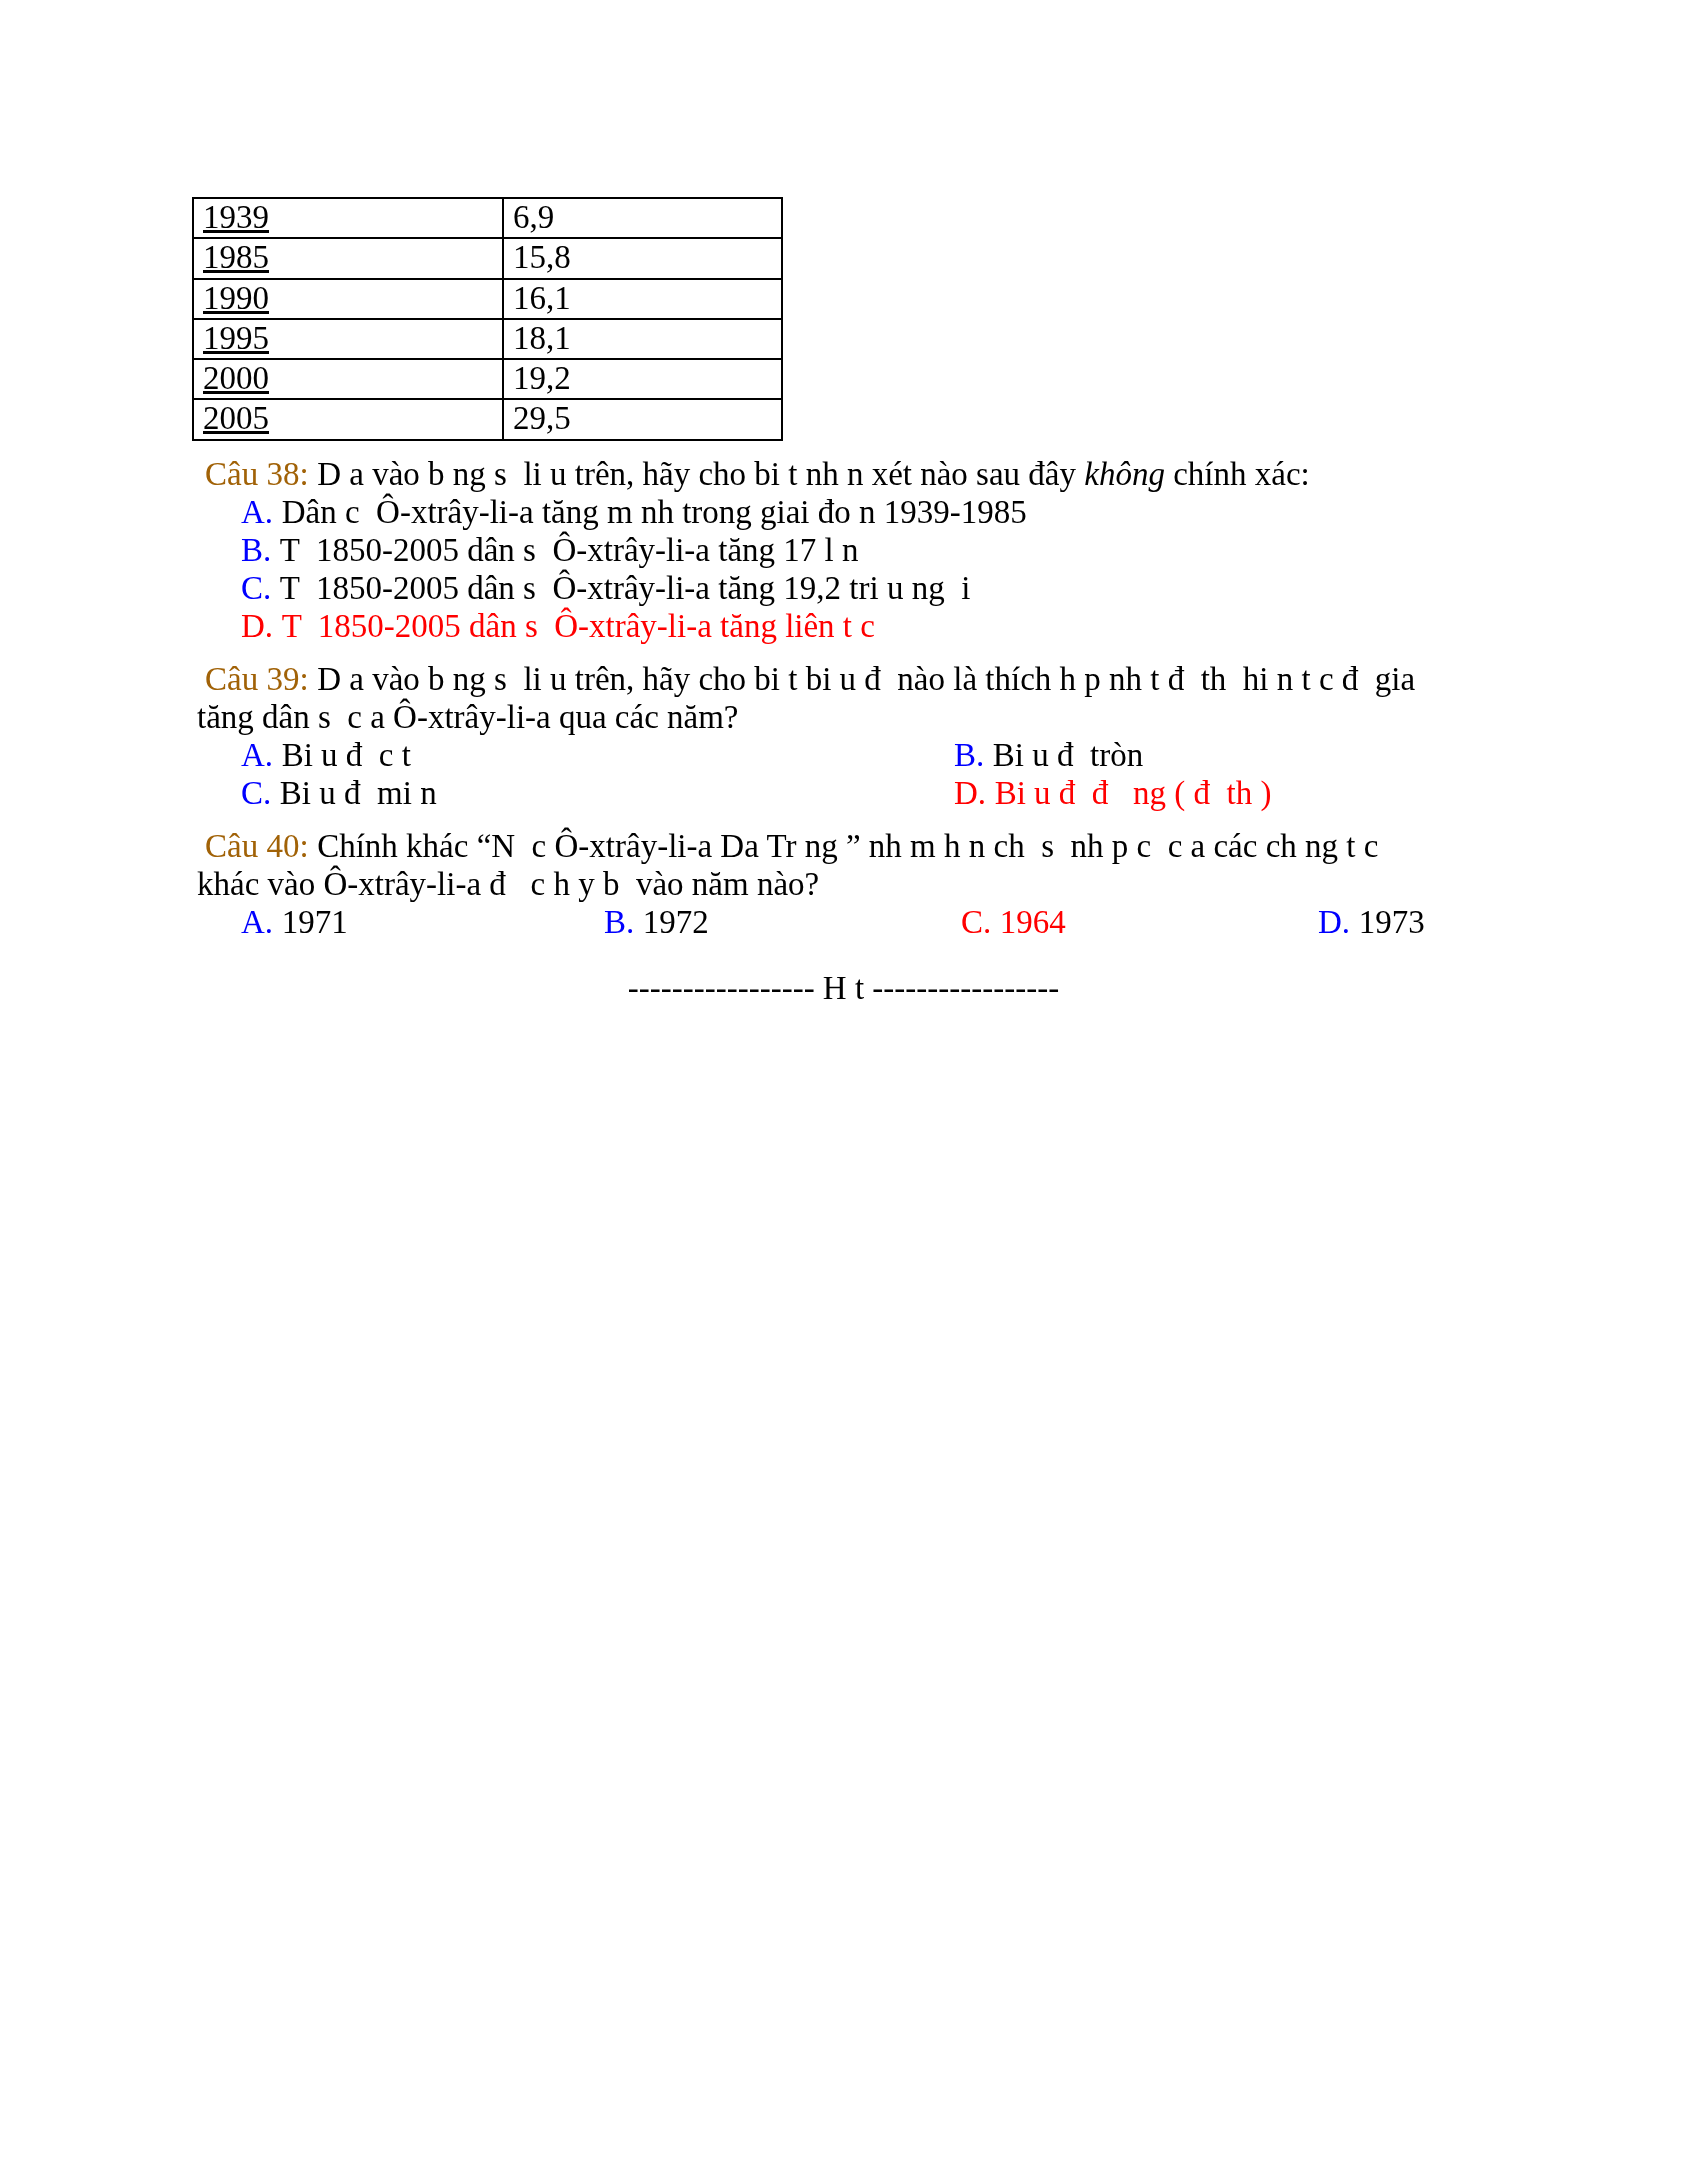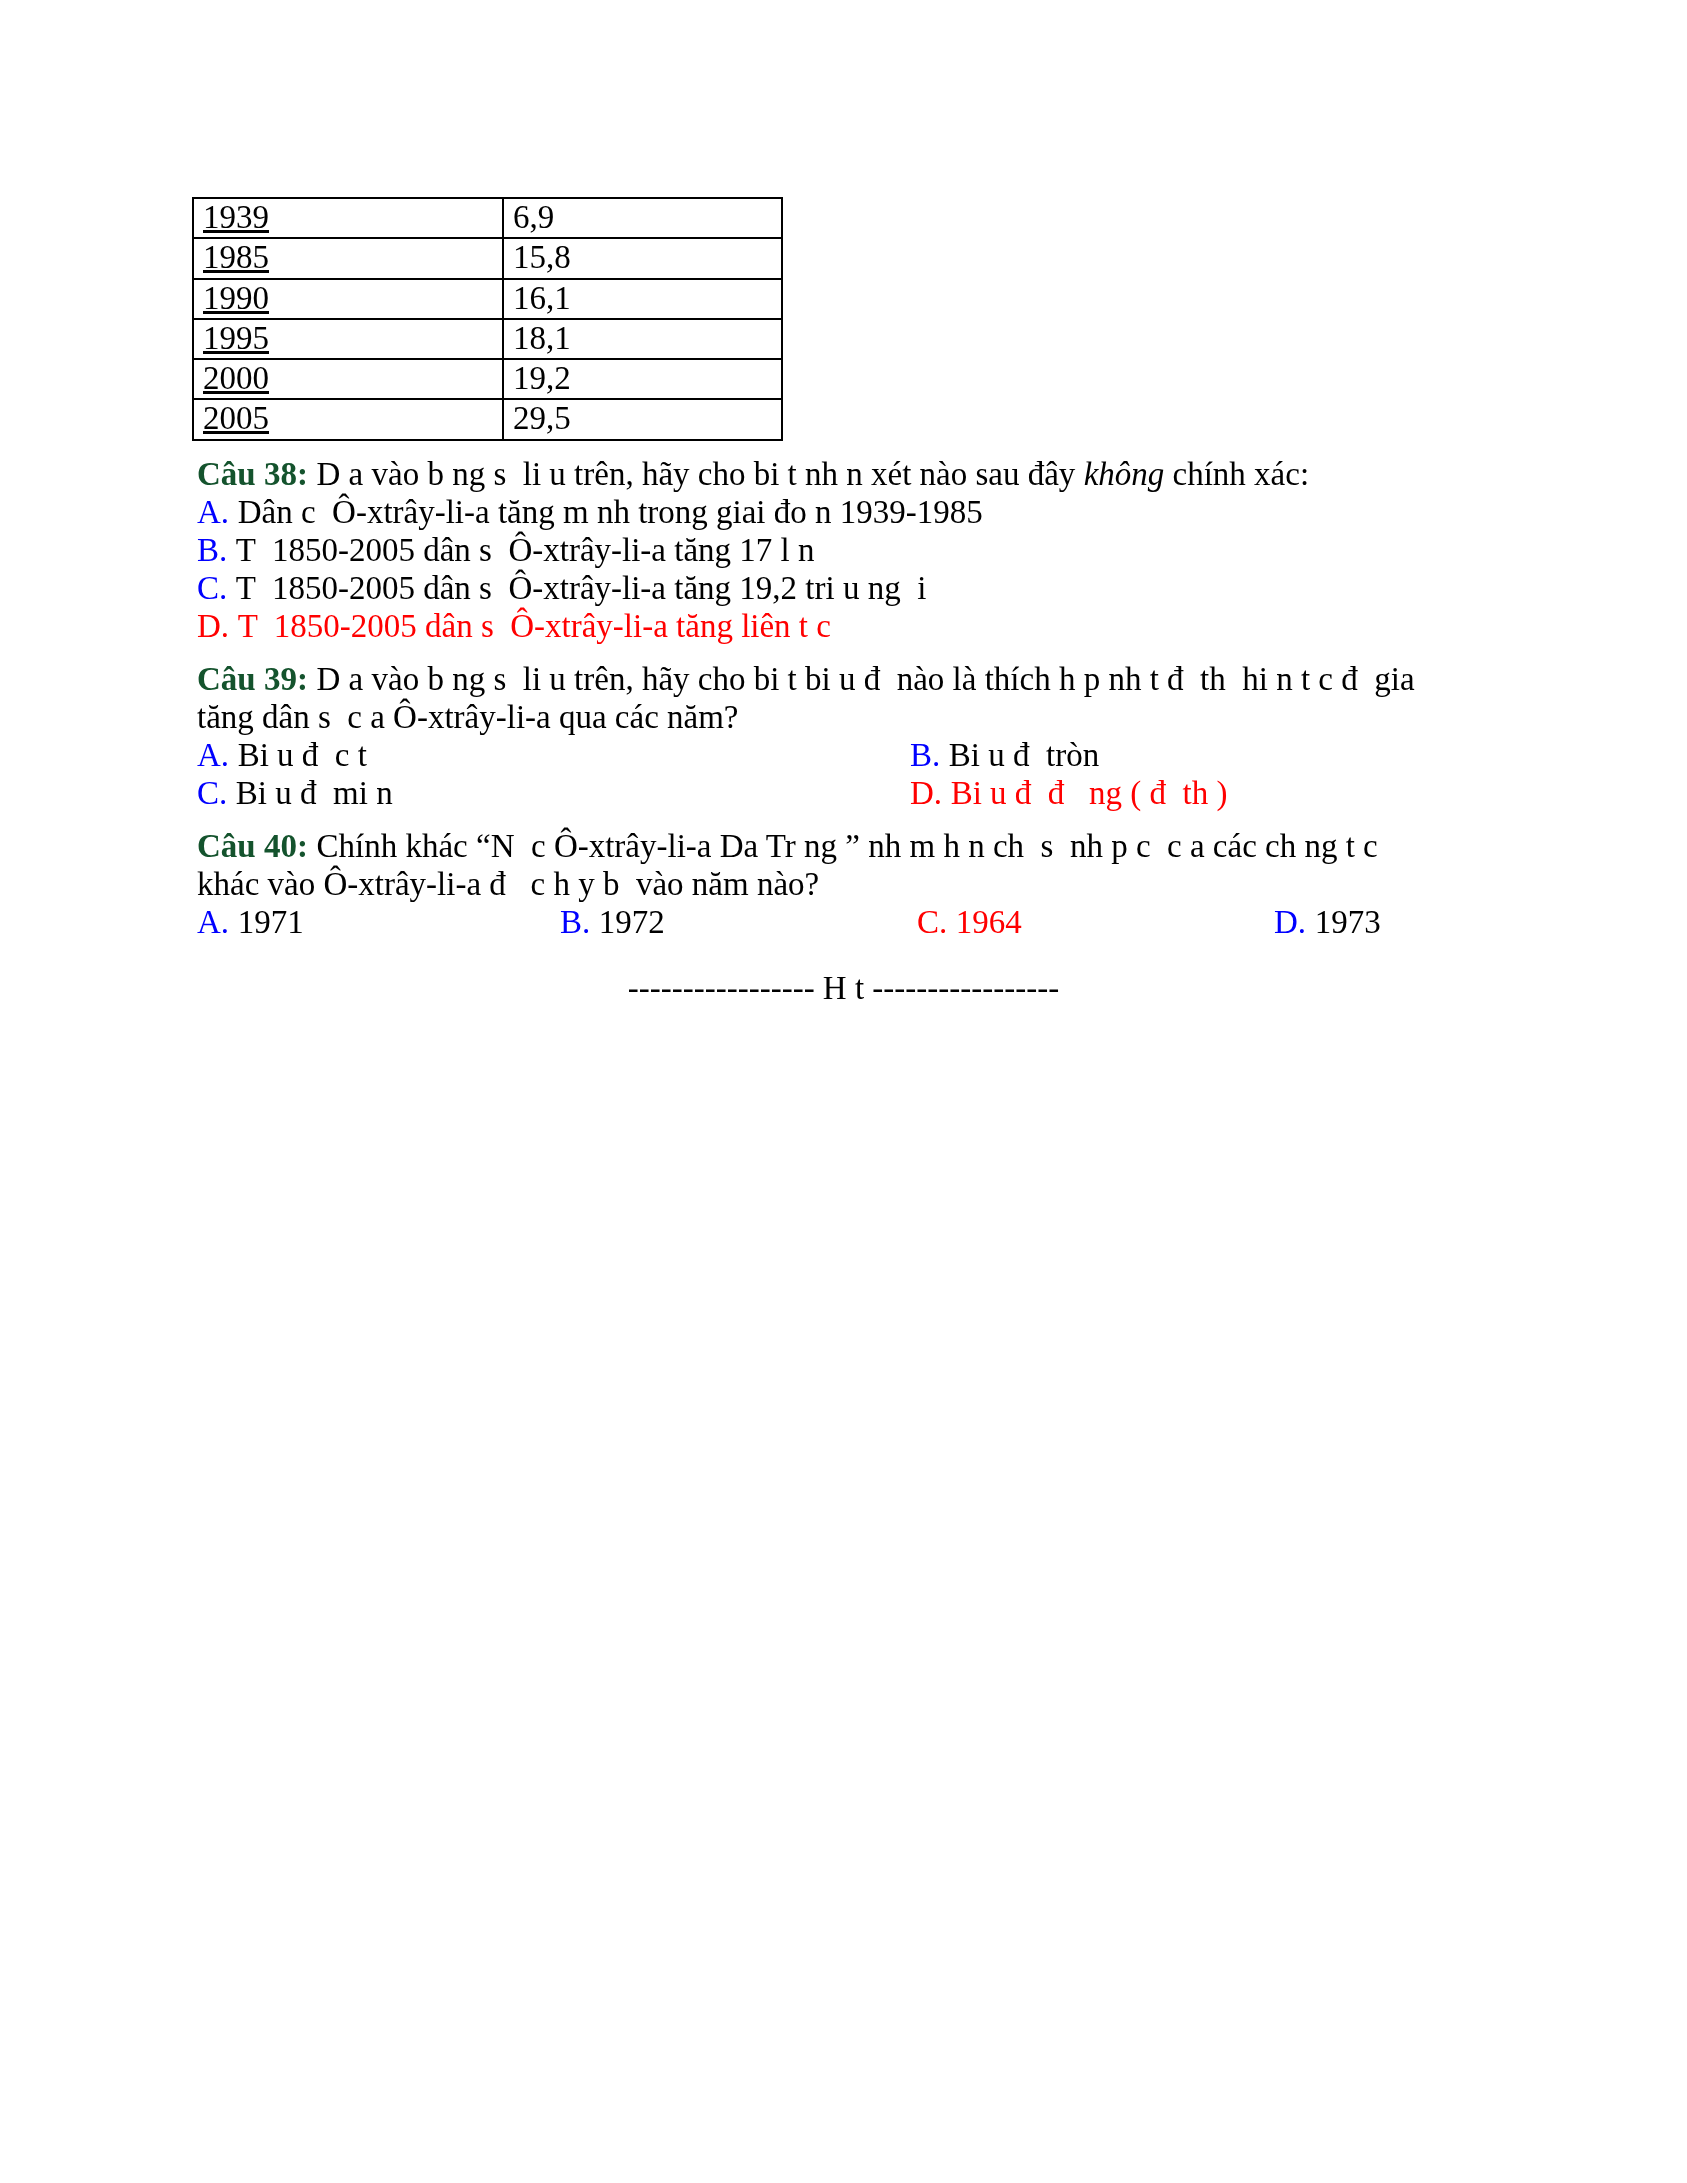--- a/index.html
+++ b/index.html
@@ -20,22 +20,22 @@
     border: 2px solid #000000;
     height: 40px;
     vertical-align: middle;
     padding: 0 0 1.3px 9.3px;
   }
   .col-year  { width: 310px; text-decoration: underline; }
   .col-value { width: 279px; }
 
   
   .question { margin-top: 14.6px; line-height: 38px; white-space: pre-wrap; }
-  .opt-line { line-height: 38px; white-space: pre-wrap; }
-  .qlabel { color: #14532d; font-weight: bold; margin-right: 8.6px; }
+  .opt-line { line-height: 38px; white-space: pre-wrap; margin-left: 44px; }
+  .qlabel { color: #a16207; font-weight: normal; margin-right: 8.6px; margin-left: 8px; }
   .blue { color: #0000ff; }
   .red  { color: #ff0000; }
   .letter { margin-right: 8.6px; }
   .italic { font-style: italic; }
 
   .options-2col { display: grid; grid-template-columns: 713px 1fr; }
   .options-4col { display: grid; grid-template-columns: 363px 357px 357px 1fr; }
 
   .footer { margin-top: 28px; text-align: center; line-height: 38px; }
 </style>

